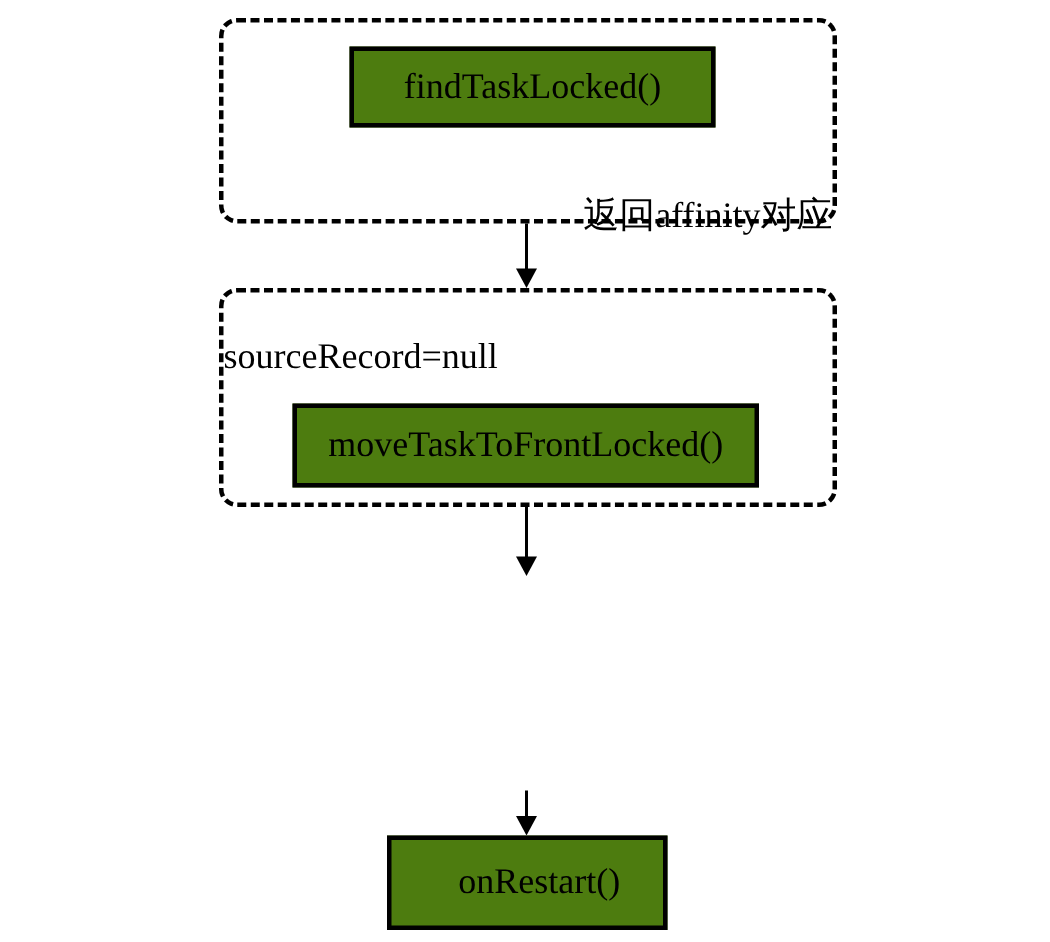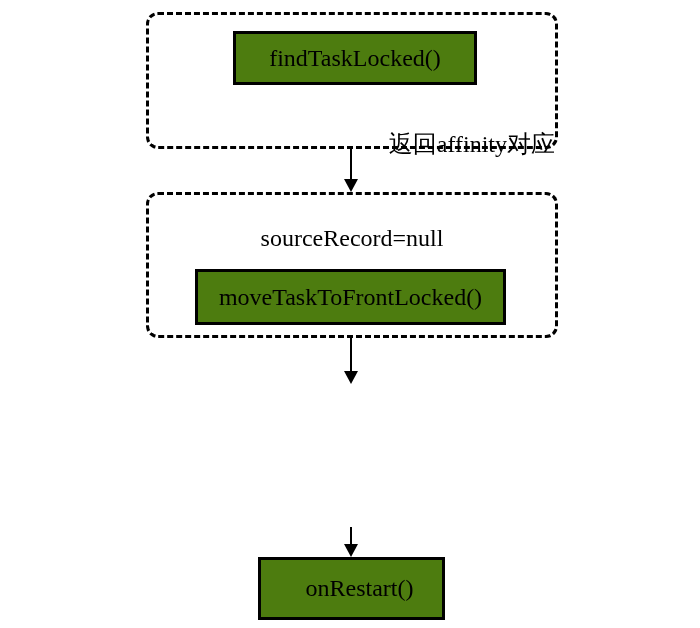--- a/index.html
+++ b/index.html
@@ -55,21 +55,20 @@
     width: 100%;
     text-align: right;
     font-size: 24px;
     line-height: 27px;
     margin-top: 40px;
   }
   .condition {
     position: absolute;
     left: 0;
     width: 100%;
-    text-align: center;
     font-size: 24px;
     line-height: 26px;
     white-space: nowrap;
   }
   .cond-2 { top: 30px; }
   .cond-3 { top: 28px; }
   .arrow {
     position: absolute;
     left: 343px;
     width: 16px;

